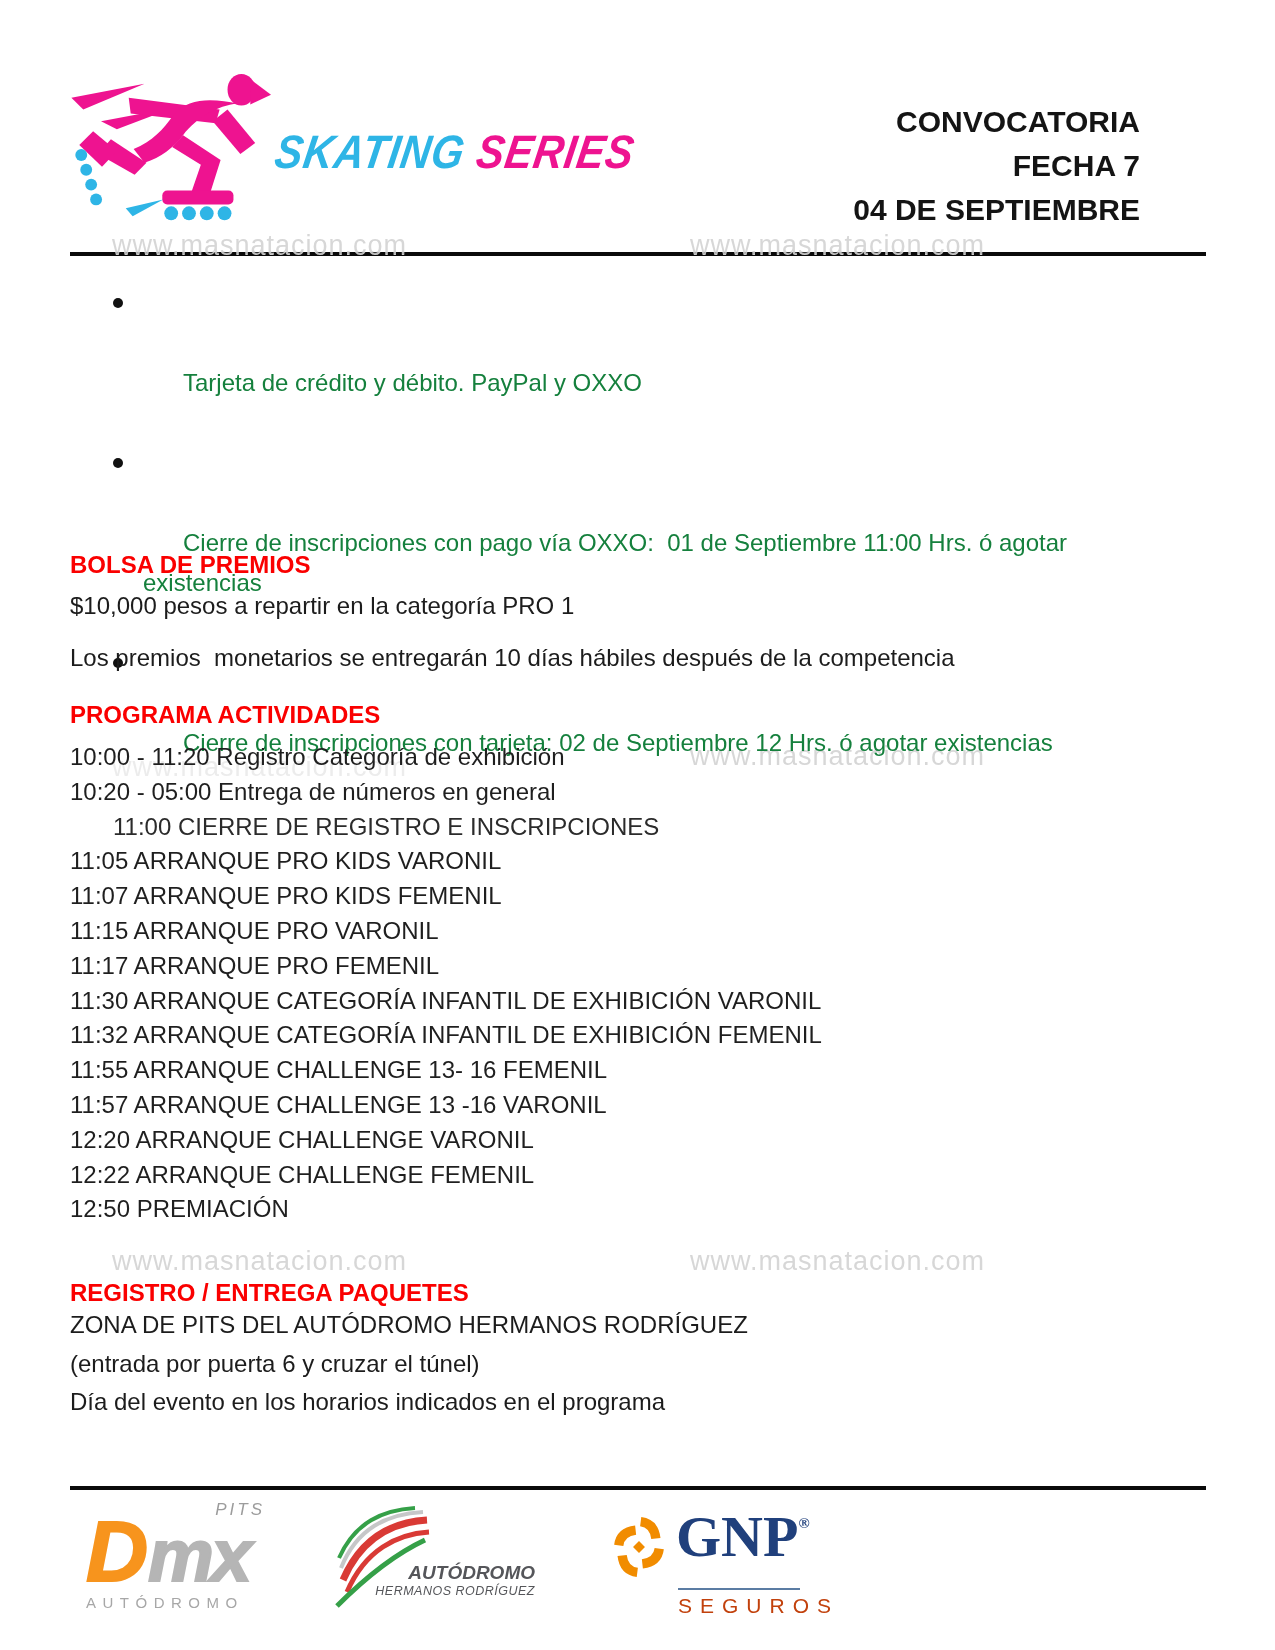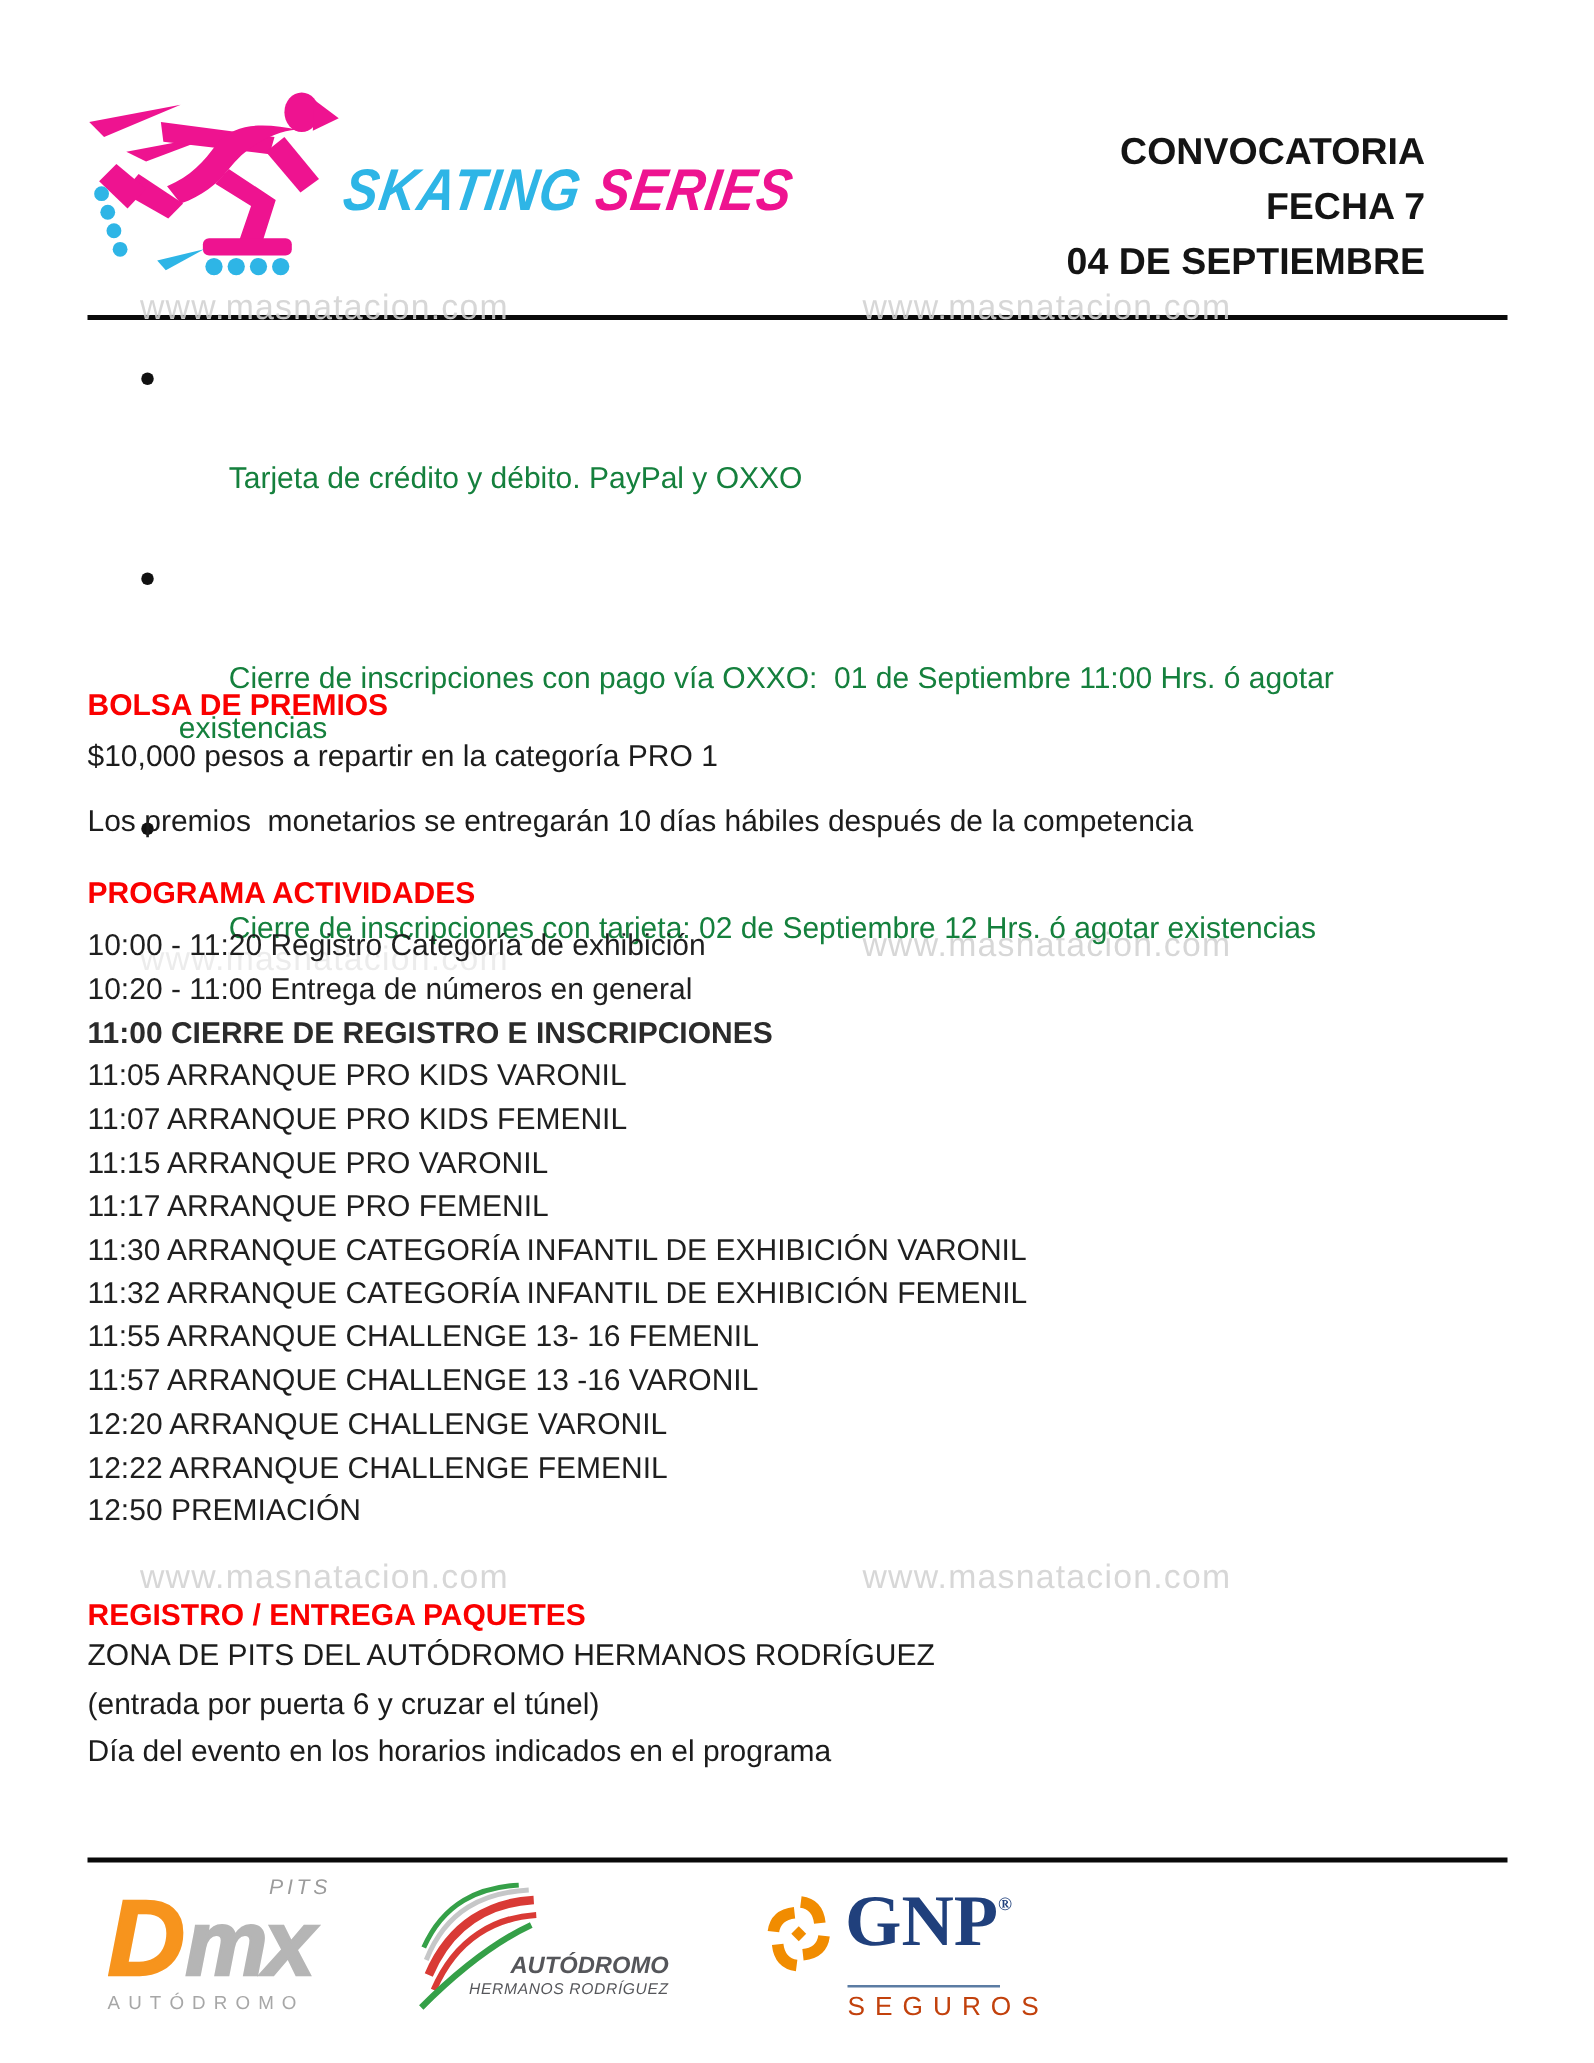--- a/index.html
+++ b/index.html
@@ -36,21 +36,21 @@
   .red-head{position:absolute;left:70px;font-size:24px;font-weight:bold;color:#fa0000;white-space:nowrap;}
   .body-line{position:absolute;left:70px;font-size:24px;color:#1c1c1c;white-space:pre-wrap;}
 
   .prizes-heading{top:551px;}
   .prizes-line1{top:592px;}
   .prizes-line2{top:644px;}
 
   .program-heading{top:701px;}
   .program-list{position:absolute;left:70px;top:740px;font-size:24px;line-height:34.8px;color:#1f1f1f;}
   .prog-row{white-space:nowrap;}
-  .prog-row.b{font-weight:bold;color:#2b2b2b;}
+  .prog-row.b{font-weight:normal;color:#2b2b2b;margin-left:43px;}
 
   .registro-heading{top:1279px;}
   .registro-lines{position:absolute;left:70px;top:1306px;font-size:24px;line-height:38.5px;color:#1c1c1c;}
 
   
   .sponsor{position:absolute;}
   .dmx{left:86px;top:1500px;width:185px;height:118px;}
   .dmx-zona{position:absolute;right:6px;top:0;font-style:italic;color:#9c9c9c;
             font-size:17px;letter-spacing:3px;}
   .dmx-letters{position:absolute;left:0;top:8px;line-height:1;font-style:italic;font-weight:bold;white-space:nowrap;text-align:center;}
@@ -140,21 +140,21 @@
     </div>
   </div>
 
   <div class="red-head prizes-heading">BOLSA DE PREMIOS</div>
   <div class="body-line prizes-line1">$10,000 pesos a repartir en la categoría PRO 1</div>
   <div class="body-line prizes-line2">Los premios  monetarios se entregarán 10 días hábiles después de la competencia</div>
 
   <div class="red-head program-heading">PROGRAMA ACTIVIDADES</div>
   <div class="program-list">
     <div class="prog-row">10:00 - 11:20 Registro Categoría de exhibición</div>
-    <div class="prog-row">10:20 - 11:00 Entrega de números en general</div>
+    <div class="prog-row">10:20 - 05:00 Entrega de números en general</div>
     <div class="prog-row b">11:00 CIERRE DE REGISTRO E INSCRIPCIONES</div>
     <div class="prog-row">11:05 ARRANQUE PRO KIDS VARONIL</div>
     <div class="prog-row">11:07 ARRANQUE PRO KIDS FEMENIL</div>
     <div class="prog-row">11:15 ARRANQUE PRO VARONIL</div>
     <div class="prog-row">11:17 ARRANQUE PRO FEMENIL</div>
     <div class="prog-row">11:30 ARRANQUE CATEGORÍA INFANTIL DE EXHIBICIÓN VARONIL</div>
     <div class="prog-row">11:32 ARRANQUE CATEGORÍA INFANTIL DE EXHIBICIÓN FEMENIL</div>
     <div class="prog-row">11:55 ARRANQUE CHALLENGE 13- 16 FEMENIL</div>
     <div class="prog-row">11:57 ARRANQUE CHALLENGE 13 -16 VARONIL</div>
     <div class="prog-row">12:20 ARRANQUE CHALLENGE VARONIL</div>

